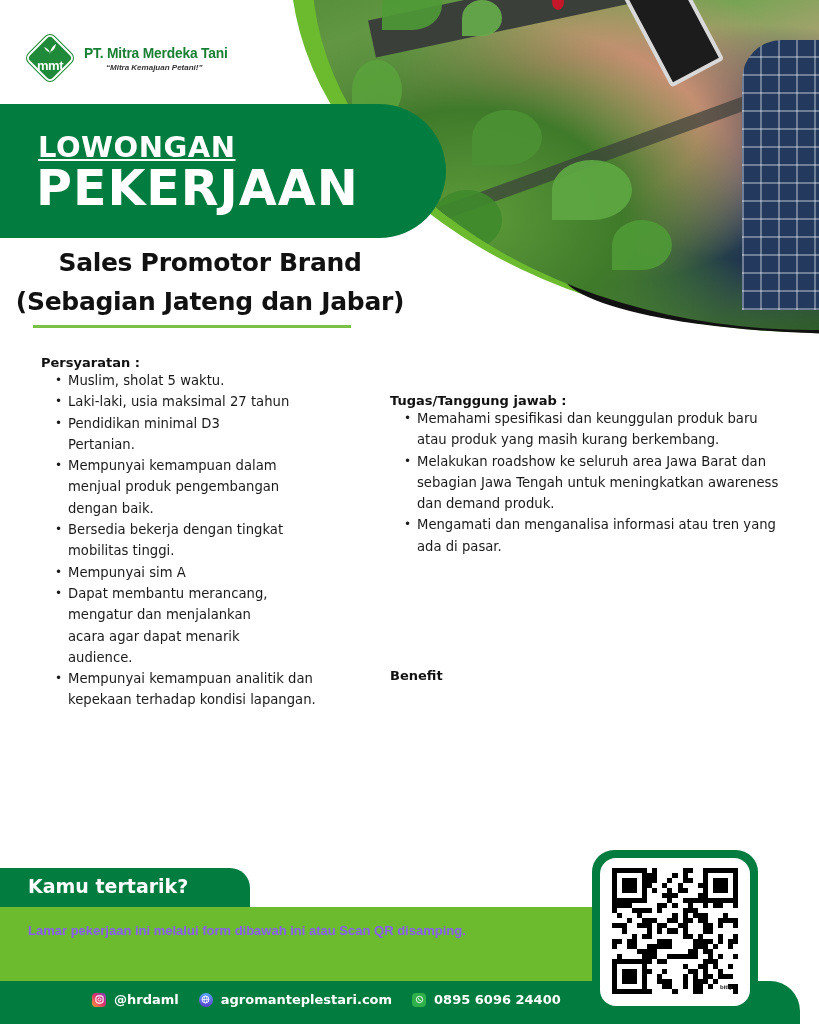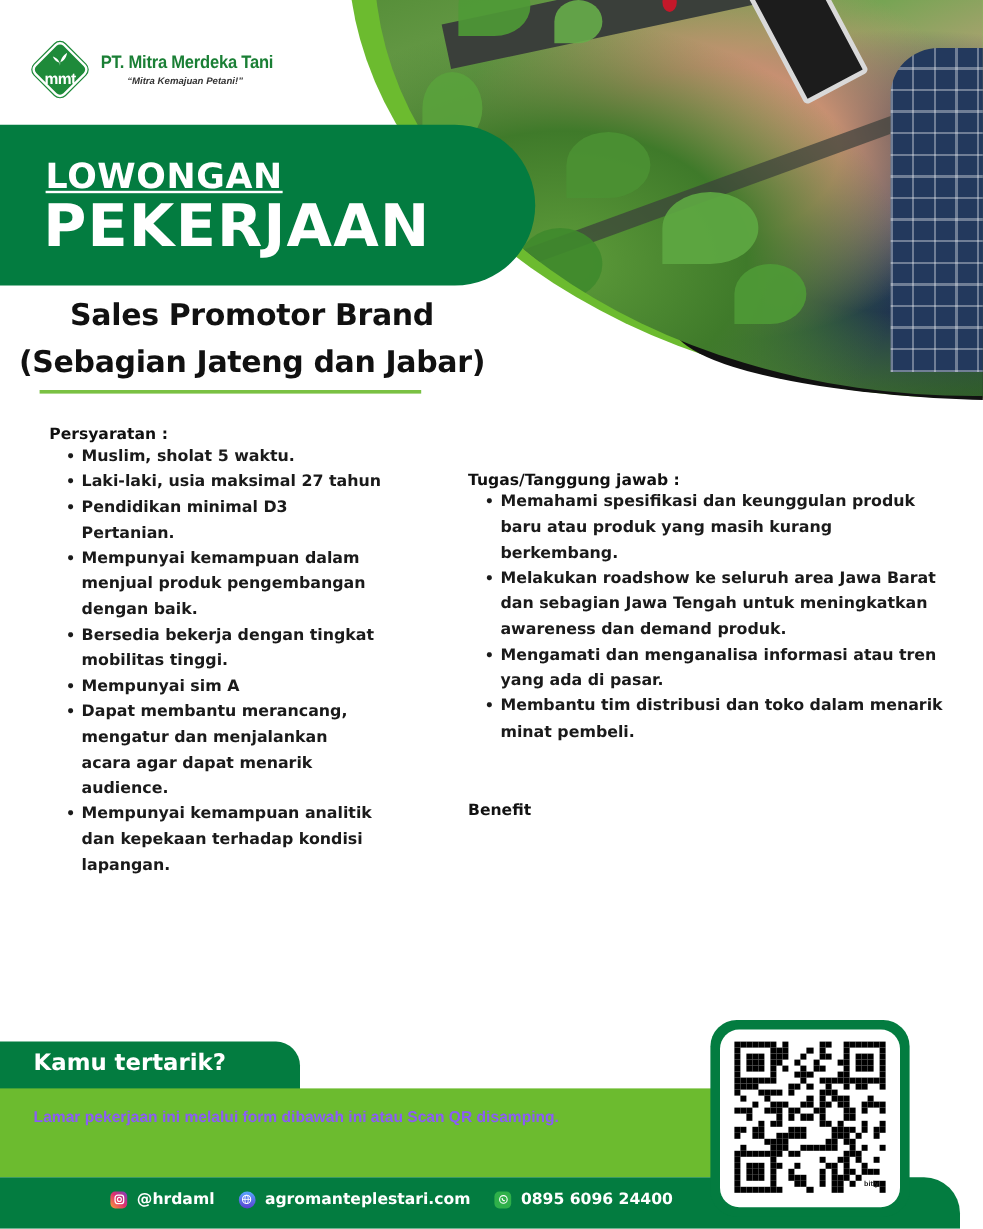--- a/index.html
+++ b/index.html
@@ -59,21 +59,21 @@
   .headline-2 { position: absolute; left: 36px; top: 160px; color: #fff; font: bold 49px "DejaVu Sans", sans-serif; letter-spacing: 1px; }
 
   .job-title-1 { position: absolute; left: 0; width: 420px; top: 248px; text-align: center; font: 600 25px "DejaVu Sans", sans-serif; color: #111; letter-spacing: -0.3px; }
   .job-title-2 { position: absolute; left: 0; width: 420px; top: 287px; text-align: center; font: 600 25px "DejaVu Sans", sans-serif; color: #111; letter-spacing: -0.3px; }
   .title-underline { position: absolute; left: 33px; top: 325px; width: 318px; height: 3px; background: #7ac143; }
 
   
   .section { position: absolute; font-size: 13.2px; line-height: 21.3px; color: #1a1a1a; }
   .section h3 { font: bold 13px "DejaVu Sans", sans-serif; color: #111; margin-bottom: 0; }
   .section ul { list-style: none; }
-  .section li { position: relative; padding-left: 27px; font-weight: bold; }
+  .section li { position: relative; padding-left: 27px; }
   .section li::before { content: "•"; position: absolute; left: 14px; top: 0; font-size: 12px; }
   .sec-req { left: 41px; top: 355px; width: 290px; }
   .sec-tasks { left: 390px; top: 393px; width: 400px; }
   .sec-benefit { left: 390px; top: 668px; width: 400px; }
 
   
   .cta-tab { position: absolute; left: 0; top: 868px; width: 250px; height: 40px; background: #037c40; border-radius: 0 20px 0 0; }
   .cta-tab-label { position: absolute; left: 28px; top: 875px; color: #fff; font: bold 19px "DejaVu Sans", sans-serif; }
   .cta-band { position: absolute; left: 0; top: 907px; width: 600px; height: 74px; background: #6cbb2f; }
   .cta-text { position: absolute; left: 28px; top: 923px; font: bold 13px "Liberation Sans", sans-serif; color: #8b5cf6; text-align: center; }
@@ -152,21 +152,20 @@
     <li style="width:280px">Mempunyai kemampuan analitik dan kepekaan terhadap kondisi lapangan.</li>
   </ul>
 </div>
 
 <div class="section sec-tasks">
   <h3>Tugas/Tanggung jawab :</h3>
   <ul>
     <li style="width:375px">Memahami spesifikasi dan keunggulan produk baru atau produk yang masih kurang berkembang.</li>
     <li style="width:400px">Melakukan roadshow ke seluruh area Jawa Barat dan sebagian Jawa Tengah untuk meningkatkan awareness dan demand produk.</li>
     <li style="width:400px">Mengamati dan menganalisa informasi atau tren yang ada di pasar.</li>
-    <li style="width:400px">Membantu tim distribusi dan toko dalam menarik minat pembeli.</li>
   </ul>
 </div>
 
 <div class="section sec-benefit">
   <h3>Benefit</h3>
 </div>
 
 <div class="cta-tab"></div>
 <div class="cta-tab-label">Kamu tertarik?</div>
 <div class="cta-band"></div>

